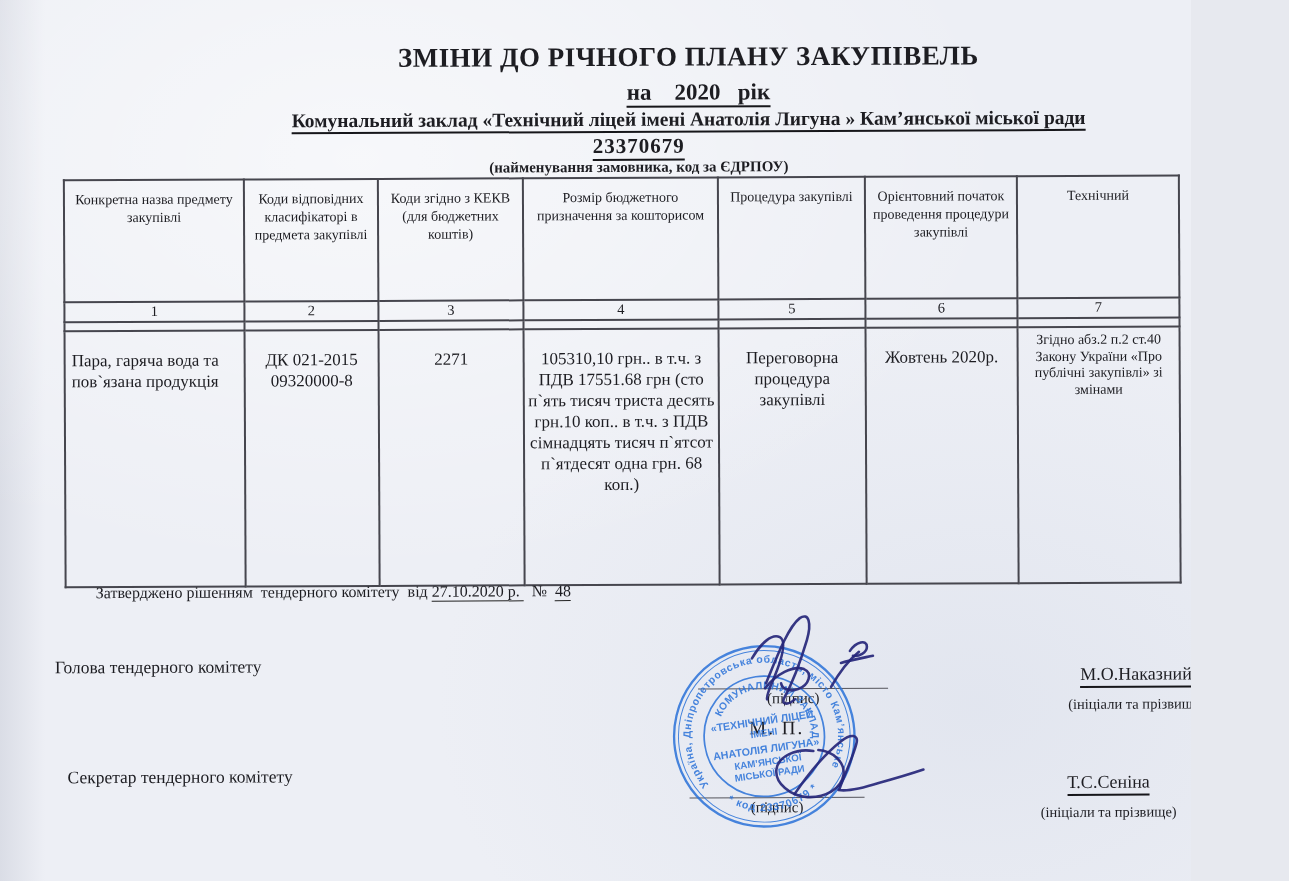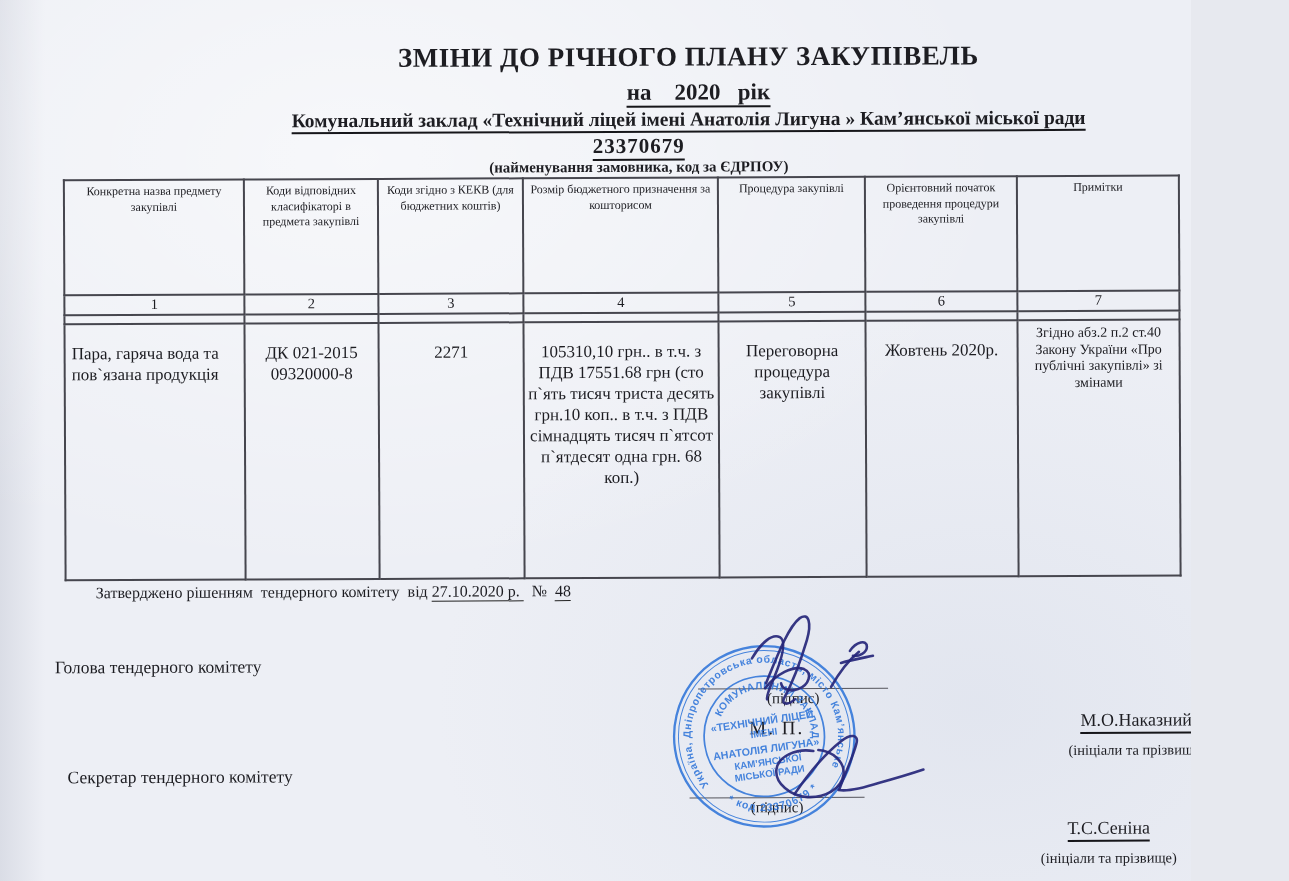--- a/index.html
+++ b/index.html
@@ -25,21 +25,21 @@
   .t5{top:159px;left:0;width:1280px;font-size:15px;font-weight:bold;}
 
   table.plan-table{
     position:absolute;left:64px;top:177px;width:1115px;
     border-collapse:collapse;table-layout:fixed;
   }
   .plan-table td,.plan-table th{
     border:2px solid #46464e;vertical-align:top;text-align:center;
     font-weight:normal;padding:2px 3px;overflow:hidden;
   }
-  tr.hrow th{height:108px;font-size:12px;line-height:1.3;padding-top:3px;}
+  tr.hrow th{height:108px;font-size:14px;line-height:1.3;padding-top:10px;}
   tr.nrow td{height:18px;font-size:14.5px;line-height:1.2;padding:0;}
   tr.srow td{height:7px;padding:0;}
   tr.drow td{height:234px;font-size:17px;line-height:1.24;padding-top:18px;}
   tr.drow td.c1{text-align:left;padding-left:6px;padding-right:4px;}
   tr.drow td.c7{font-size:14px;line-height:1.18;padding-top:4px;}
 
   .approval{position:absolute;left:95px;top:582px;font-size:16px;white-space:pre;}
   .approval .u{border-bottom:1.5px solid #222;}
 
   .role{position:absolute;left:54px;font-size:17.5px;}
@@ -50,21 +50,21 @@
   .sig-line-1{left:697px;top:689px;width:190px;}
   .sig-line-2{left:688px;top:798px;width:175px;}
   .sig-caption{position:absolute;text-align:center;font-size:15px;}
   .sig-caption-1{left:697px;top:691px;width:190px;}
   .sig-caption-2{left:688px;top:800px;width:175px;}
   .mp{position:absolute;left:748px;top:718px;font-size:19px;letter-spacing:2px;}
 
   .name-block{position:absolute;width:220px;text-align:center;}
   .nb1{left:1025px;top:666px;}
   .nb2{left:997px;top:774px;}
-  .name-block .nm{font-size:18px;display:inline-block;margin-top:46px;}
+  .name-block .nm{font-size:18px;display:inline-block;}
   .name-block .cap{font-size:14.5px;margin-top:8px;}
 
   svg.stamp{position:absolute;left:666px;top:640px;width:194px;height:194px;transform:rotate(-8deg);opacity:.85;}
   svg.stamp text{font-family:"Liberation Sans", sans-serif;font-weight:bold;fill:#2a72d9;}
   .ring-t{font-size:10.8px;letter-spacing:.7px;}
   .ring-b{font-size:11px;letter-spacing:1px;}
   .ring-i{font-size:10.5px;letter-spacing:.4px;}
   .cl1{font-size:11px;} .cl2{font-size:10px;} .cl3{font-size:11px;} .cl4{font-size:10px;} .cl5{font-size:10px;}
 
   svg.ink{position:absolute;left:640px;top:600px;width:420px;height:240px;}
@@ -93,21 +93,21 @@
           <col style="width:162px">
       </colgroup>
       <tbody>
           <tr class="hrow">
         <th>Конкретна назва предмету закупівлі</th>
         <th>Коди відповідних класифікаторі в  предмета закупівлі</th>
         <th>Коди згідно з КЕКВ (для бюджетних коштів)</th>
         <th>Розмір бюджетного призначення за кошторисом</th>
         <th>Процедура закупівлі</th>
         <th>Орієнтовний початок проведення процедури закупівлі</th>
-        <th>Примітки</th>
+        <th>Технічний</th>
       </tr>
       <tr class="nrow">
         <td>1</td>
         <td>2</td>
         <td>3</td>
         <td>4</td>
         <td>5</td>
         <td>6</td>
         <td>7</td>
       </tr>

